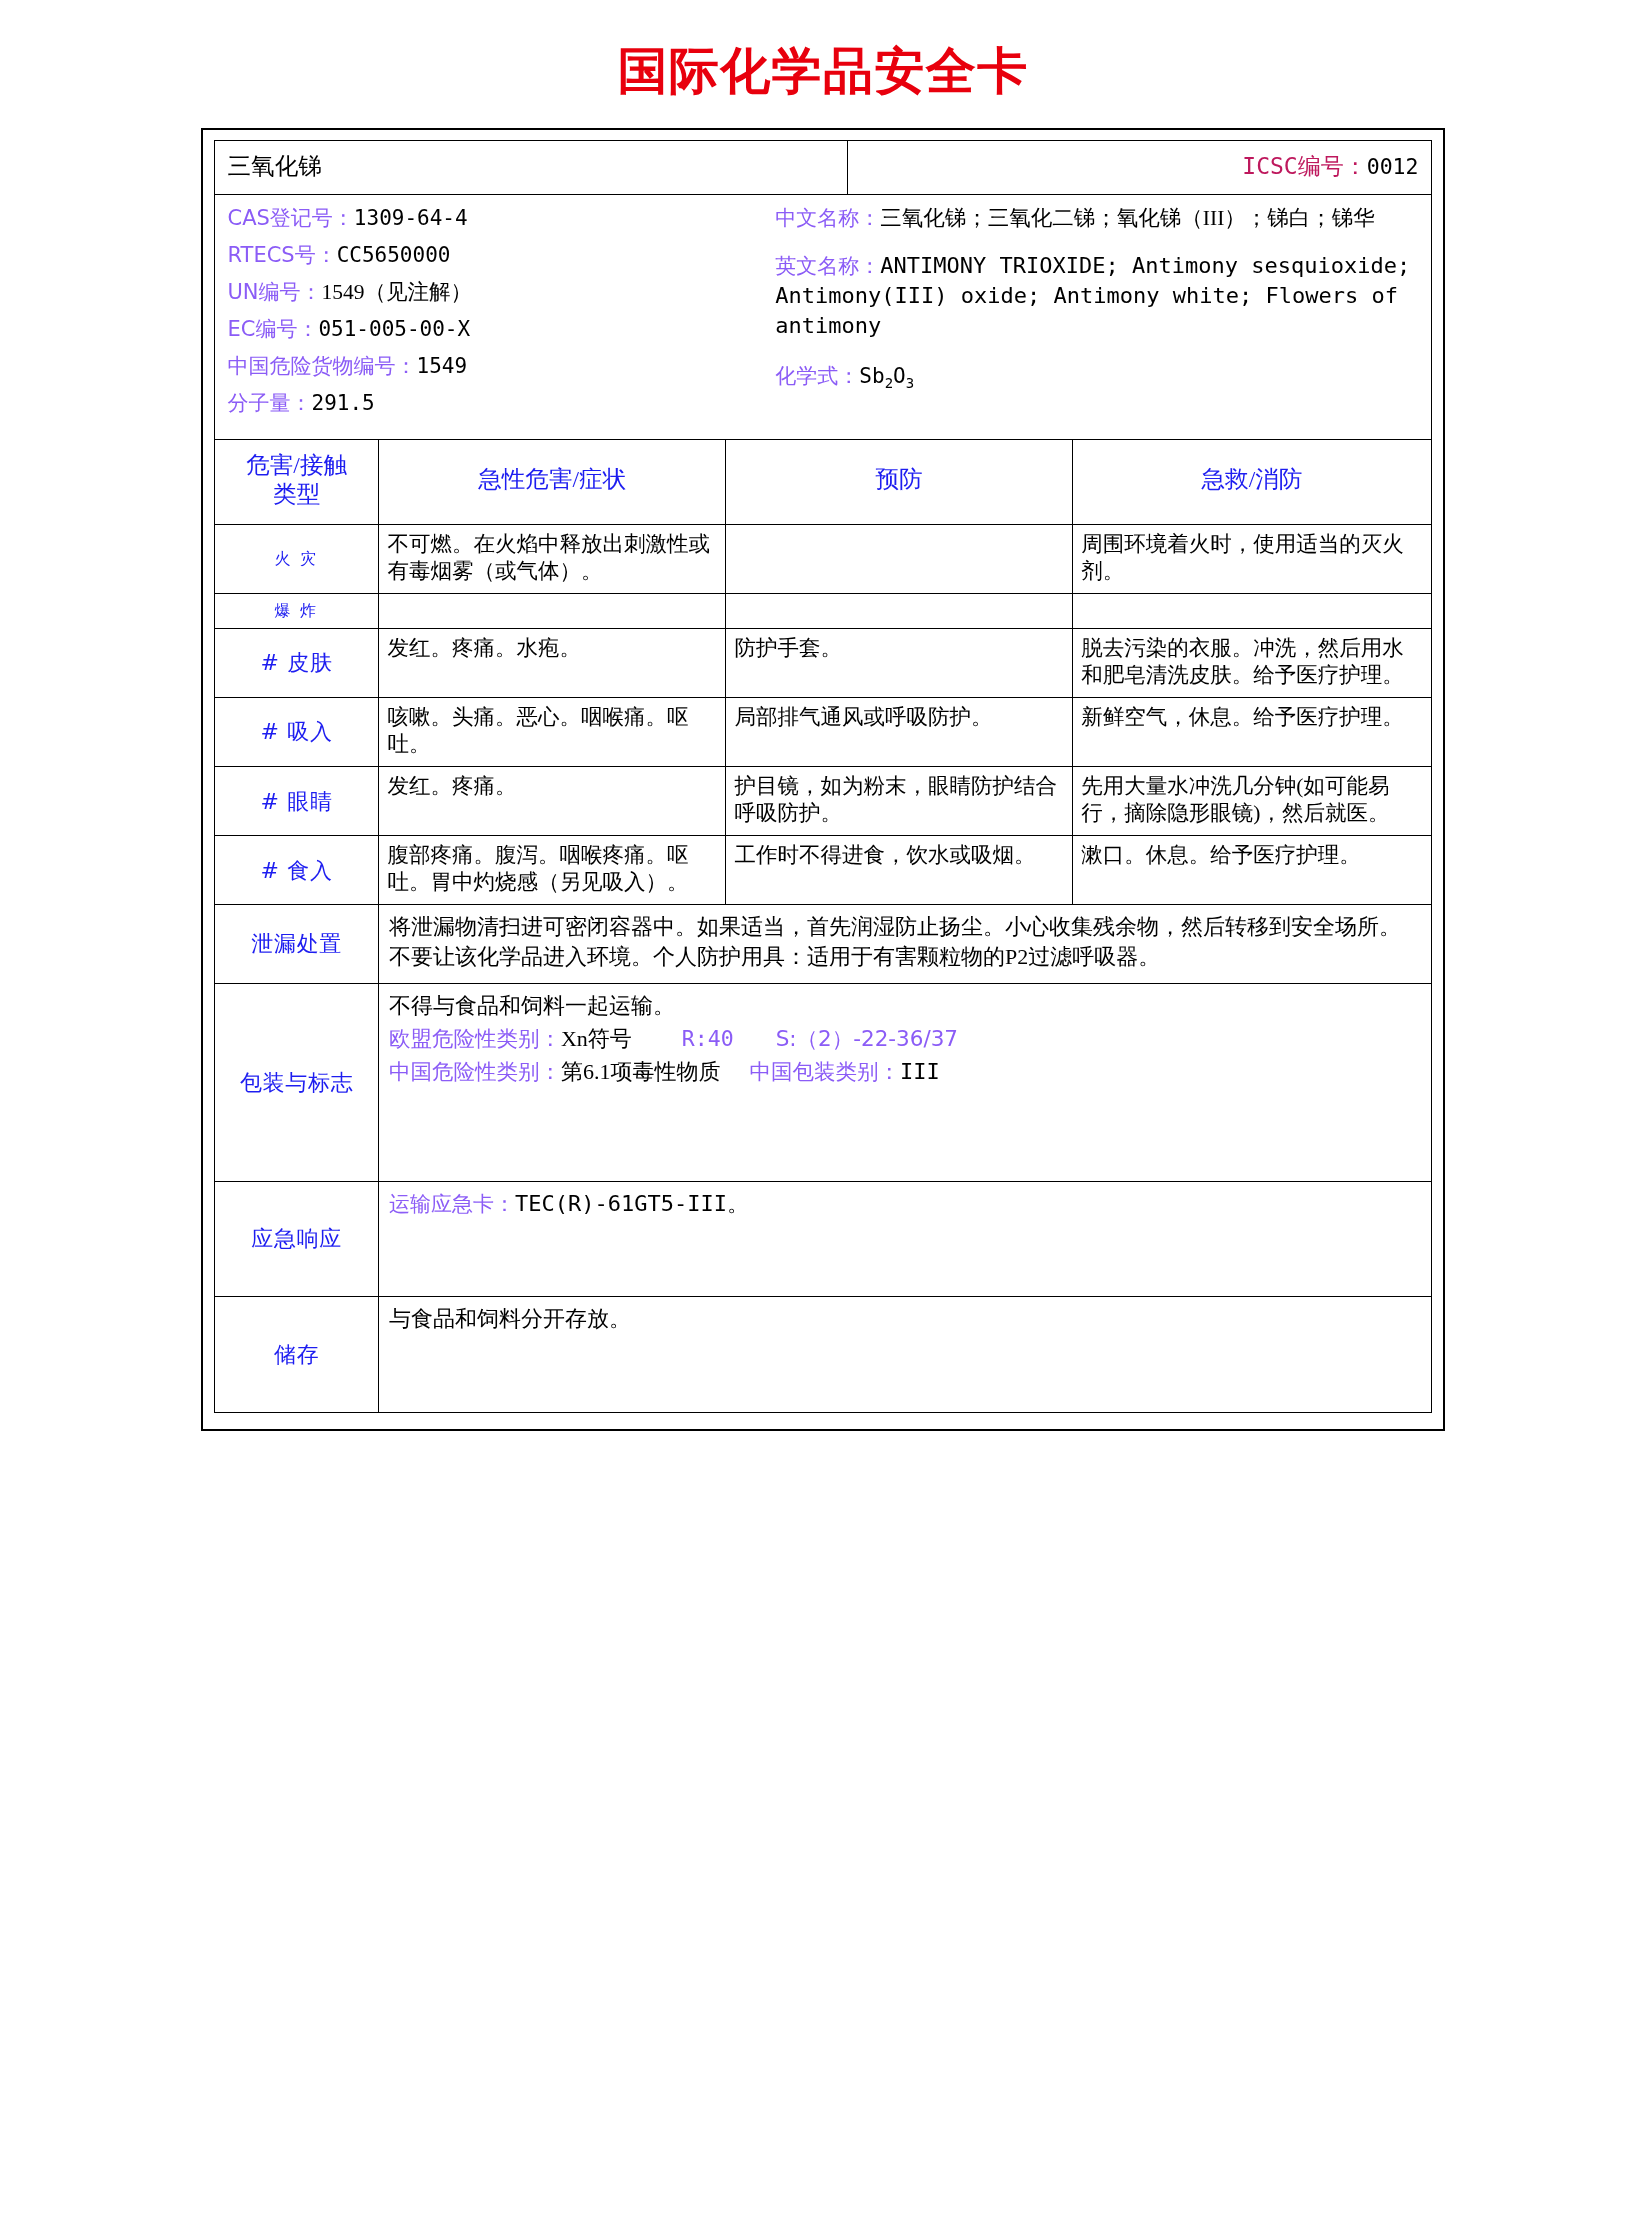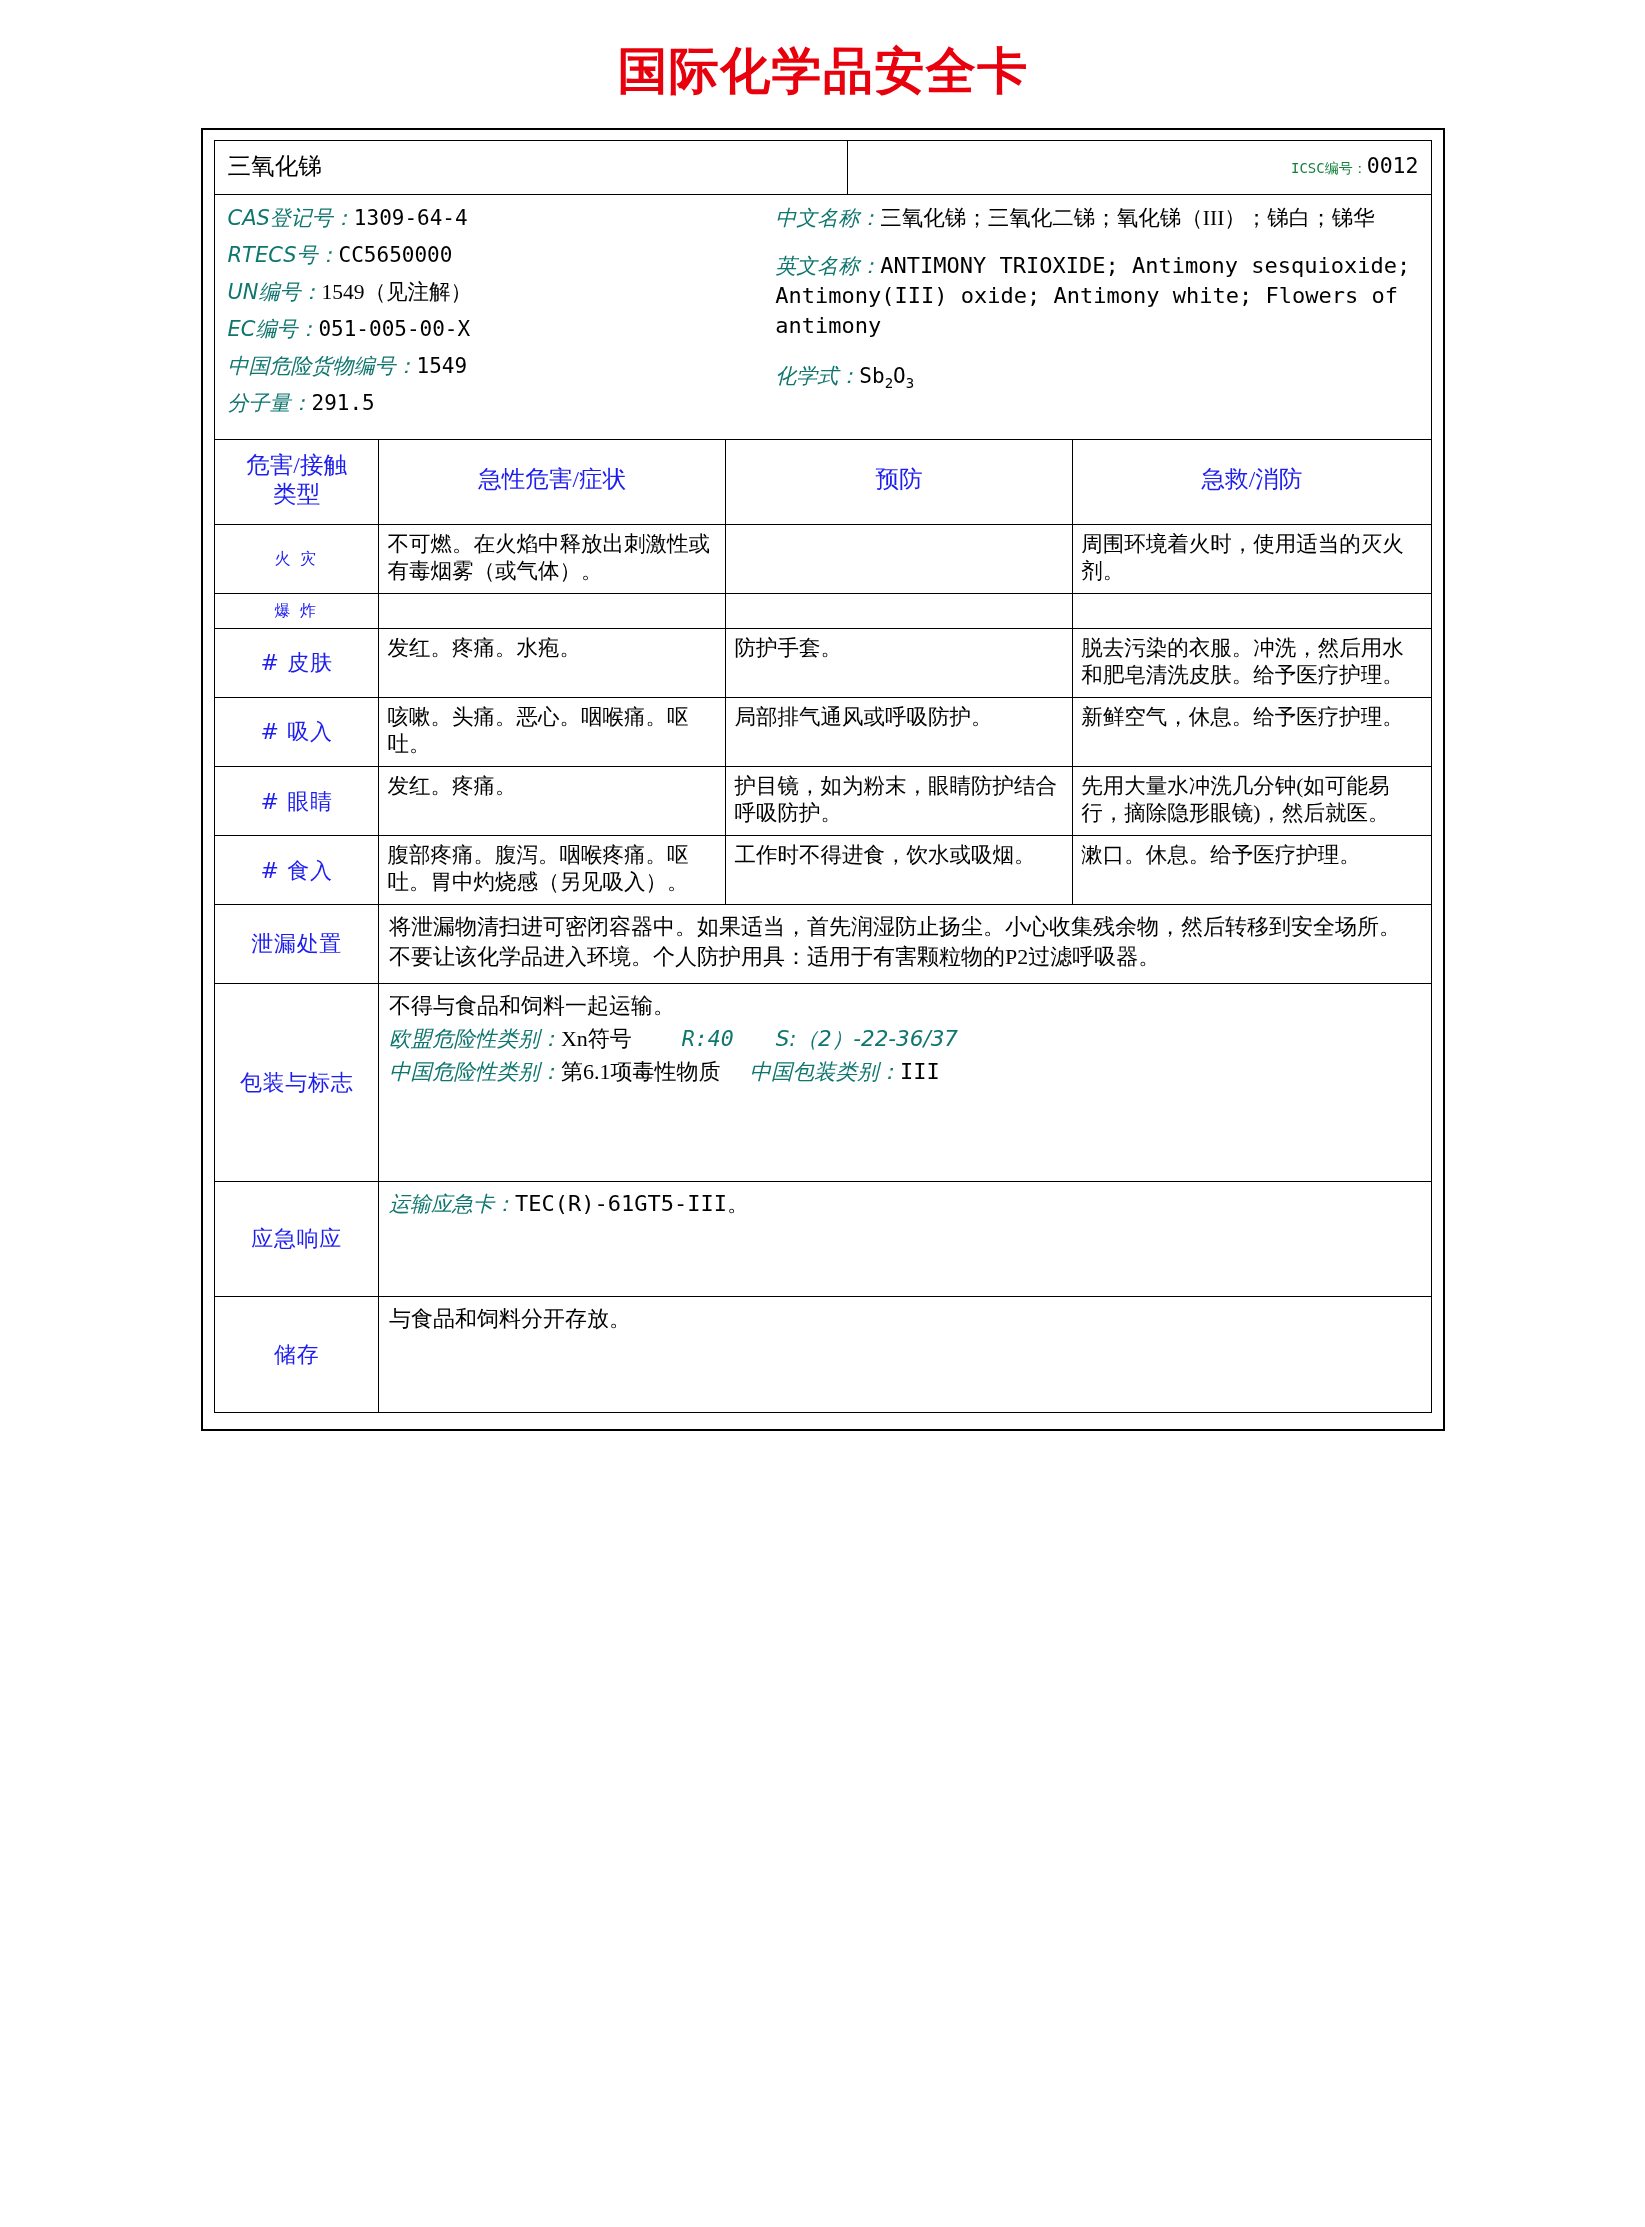--- a/index.html
+++ b/index.html
@@ -59,43 +59,42 @@
   .idtable td { border: 1.4px solid #000; }
   .name-cell {
     font-size: 23.6px;
     padding: 11px 9.7px 12.5px 12.5px;
   }
   .icsc-cell {
     text-align: right;
     padding: 11px 12.5px 12.5px 9.7px;
   }
   .icsc-label {
-    color: #15803d;
+    color: #be185d;
     font-family: "DejaVu Sans Mono", "Liberation Mono", monospace;
-    font-size: 14px;
+    font-size: 23px;
   }
   .icsc-num {
     font-family: "DejaVu Sans Mono", "Liberation Mono", monospace;
     font-size: 21.5px;
   }
   .ids-cell { padding: 9.7px 12.5px 12.5px 12.5px; }
   .ids-flex { display: flex; }
   .ids-left { width: 46%; }
   .ids-right { width: 54%; }
   .id-line {
     margin-bottom: 9px;
     font-size: 21.5px;
     line-height: 1.3;
   }
   .lab {
-    color: #0f766e;
+    color: #8b5cf6;
     font-family: "DejaVu Sans", "Liberation Sans", sans-serif;
     font-weight: normal;
     font-size: 21px;
-    font-style: italic;
   }
   .mono { font-family: "DejaVu Sans Mono", "Liberation Mono", monospace; font-size: 21px; }
   .val-cn { font-size: 21.5px; }
   .en-block {
     font-family: "DejaVu Sans Mono", "Liberation Mono", monospace;
     font-size: 22px;
     line-height: 1.36;
   }
   .sub { font-size: 14px; vertical-align: sub; }
   .row-label {

